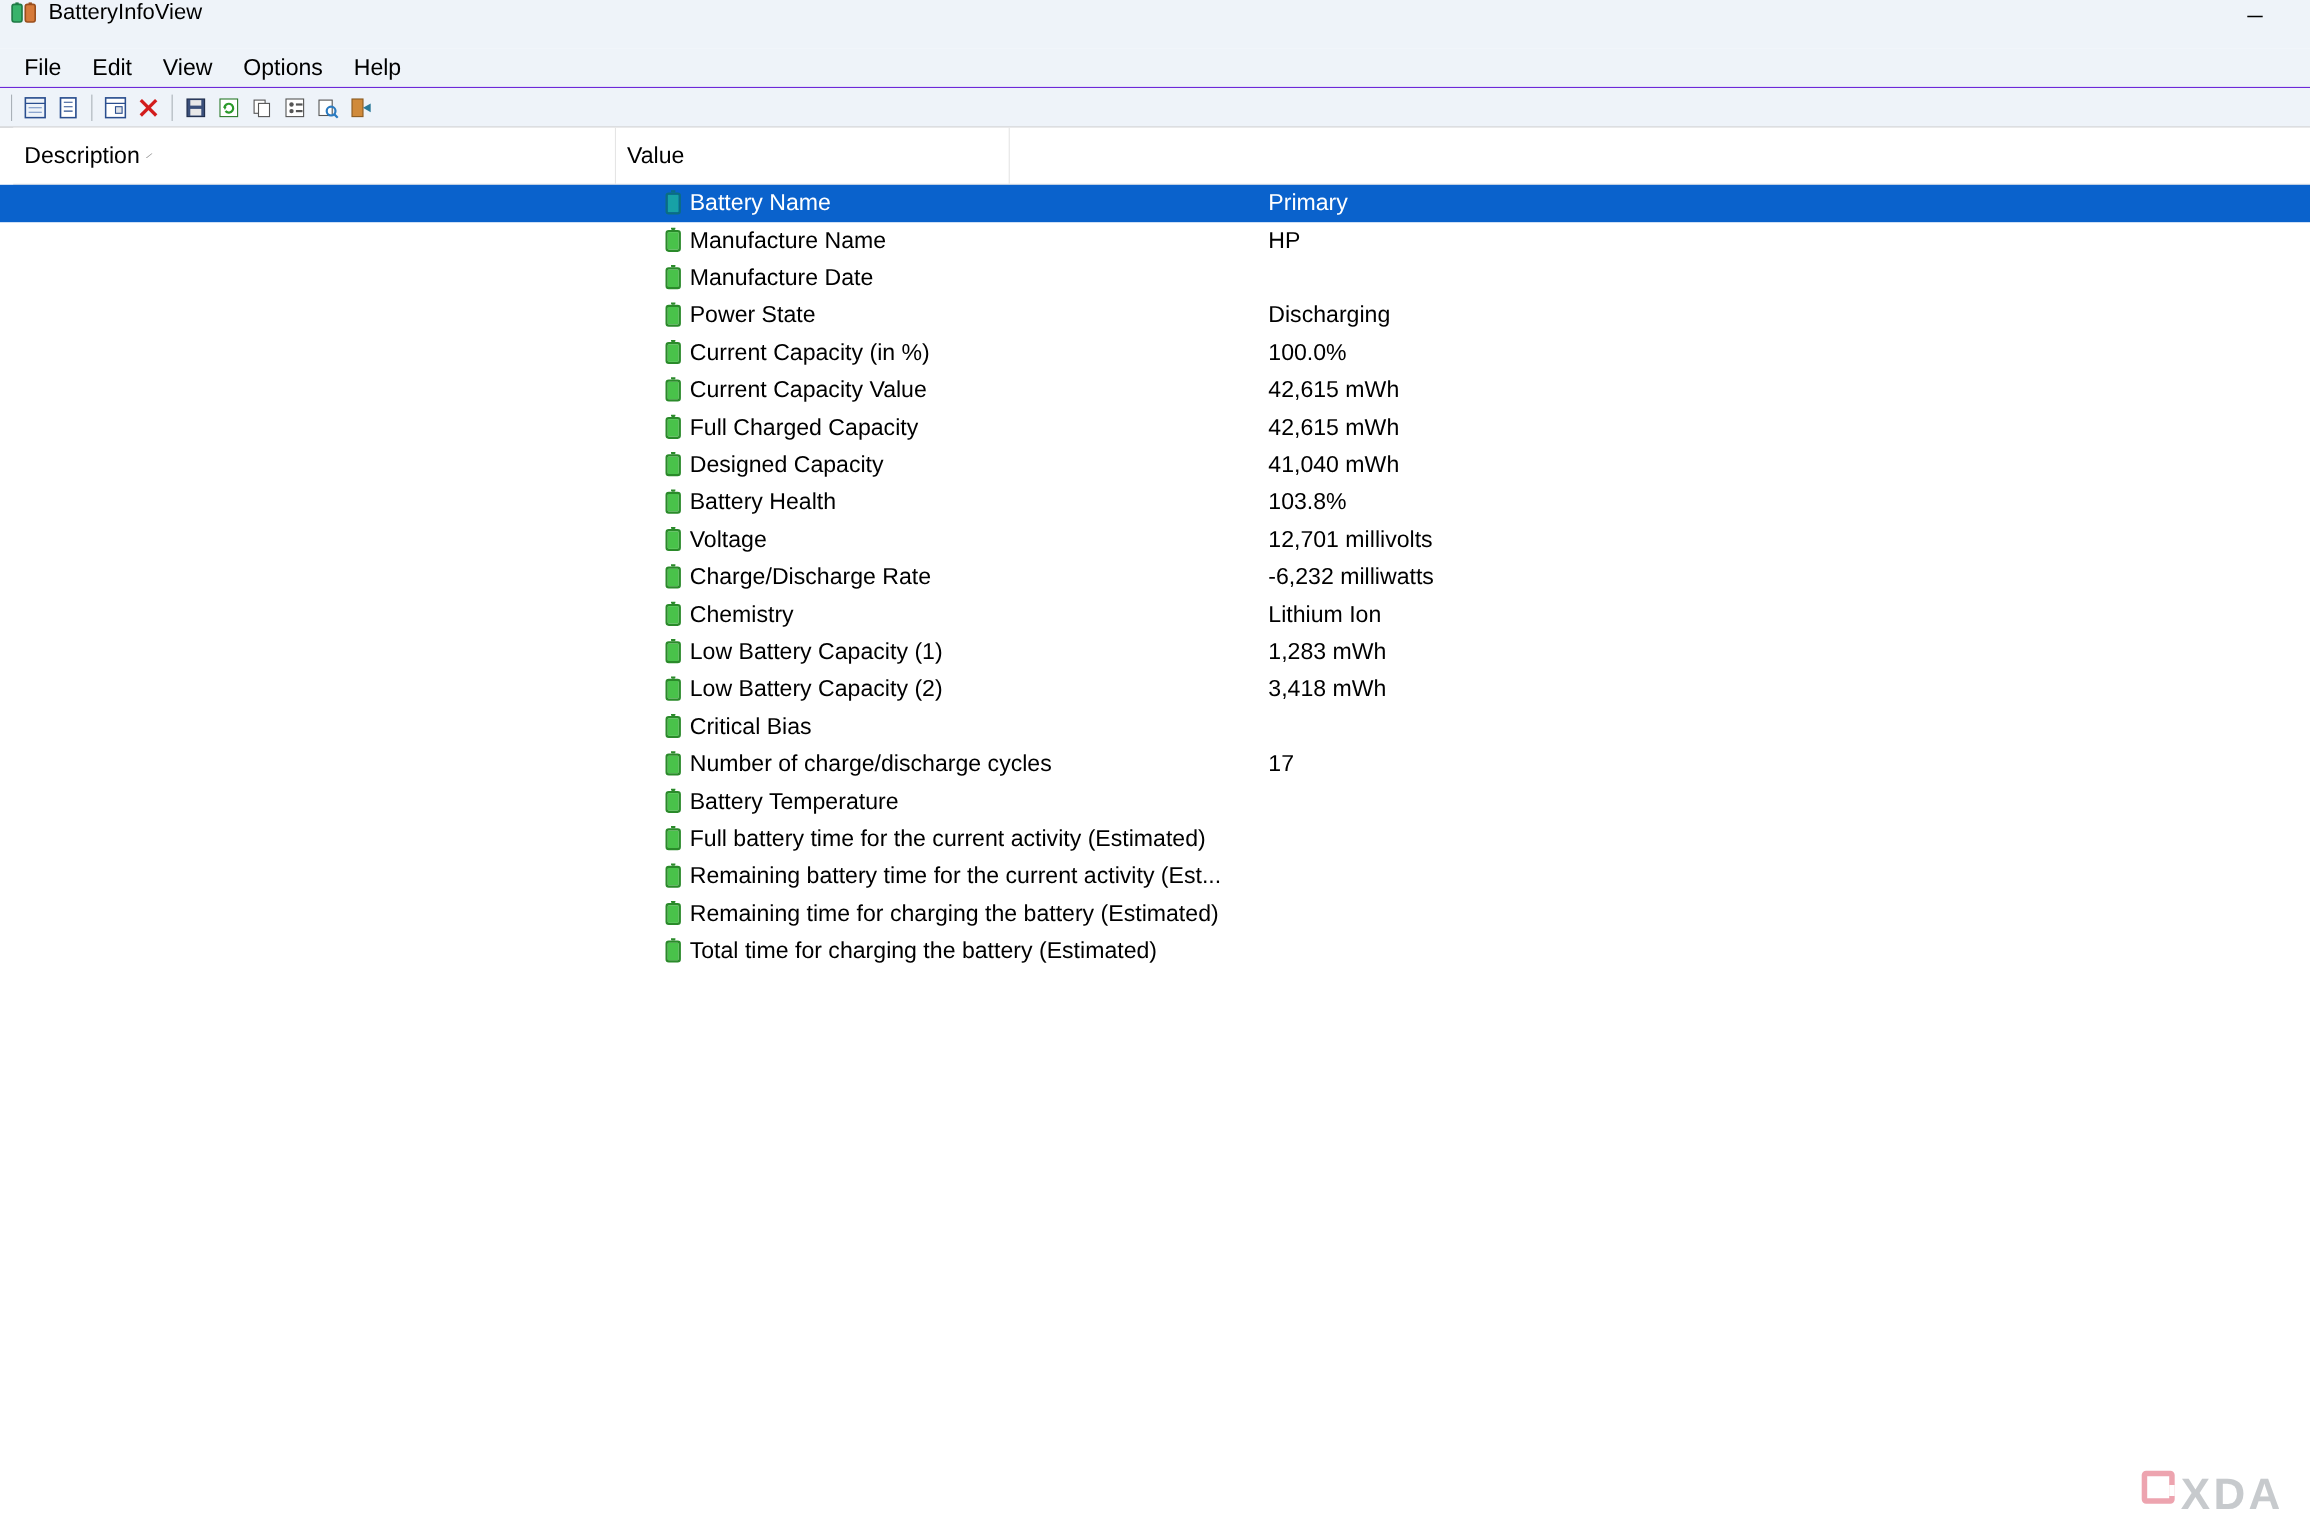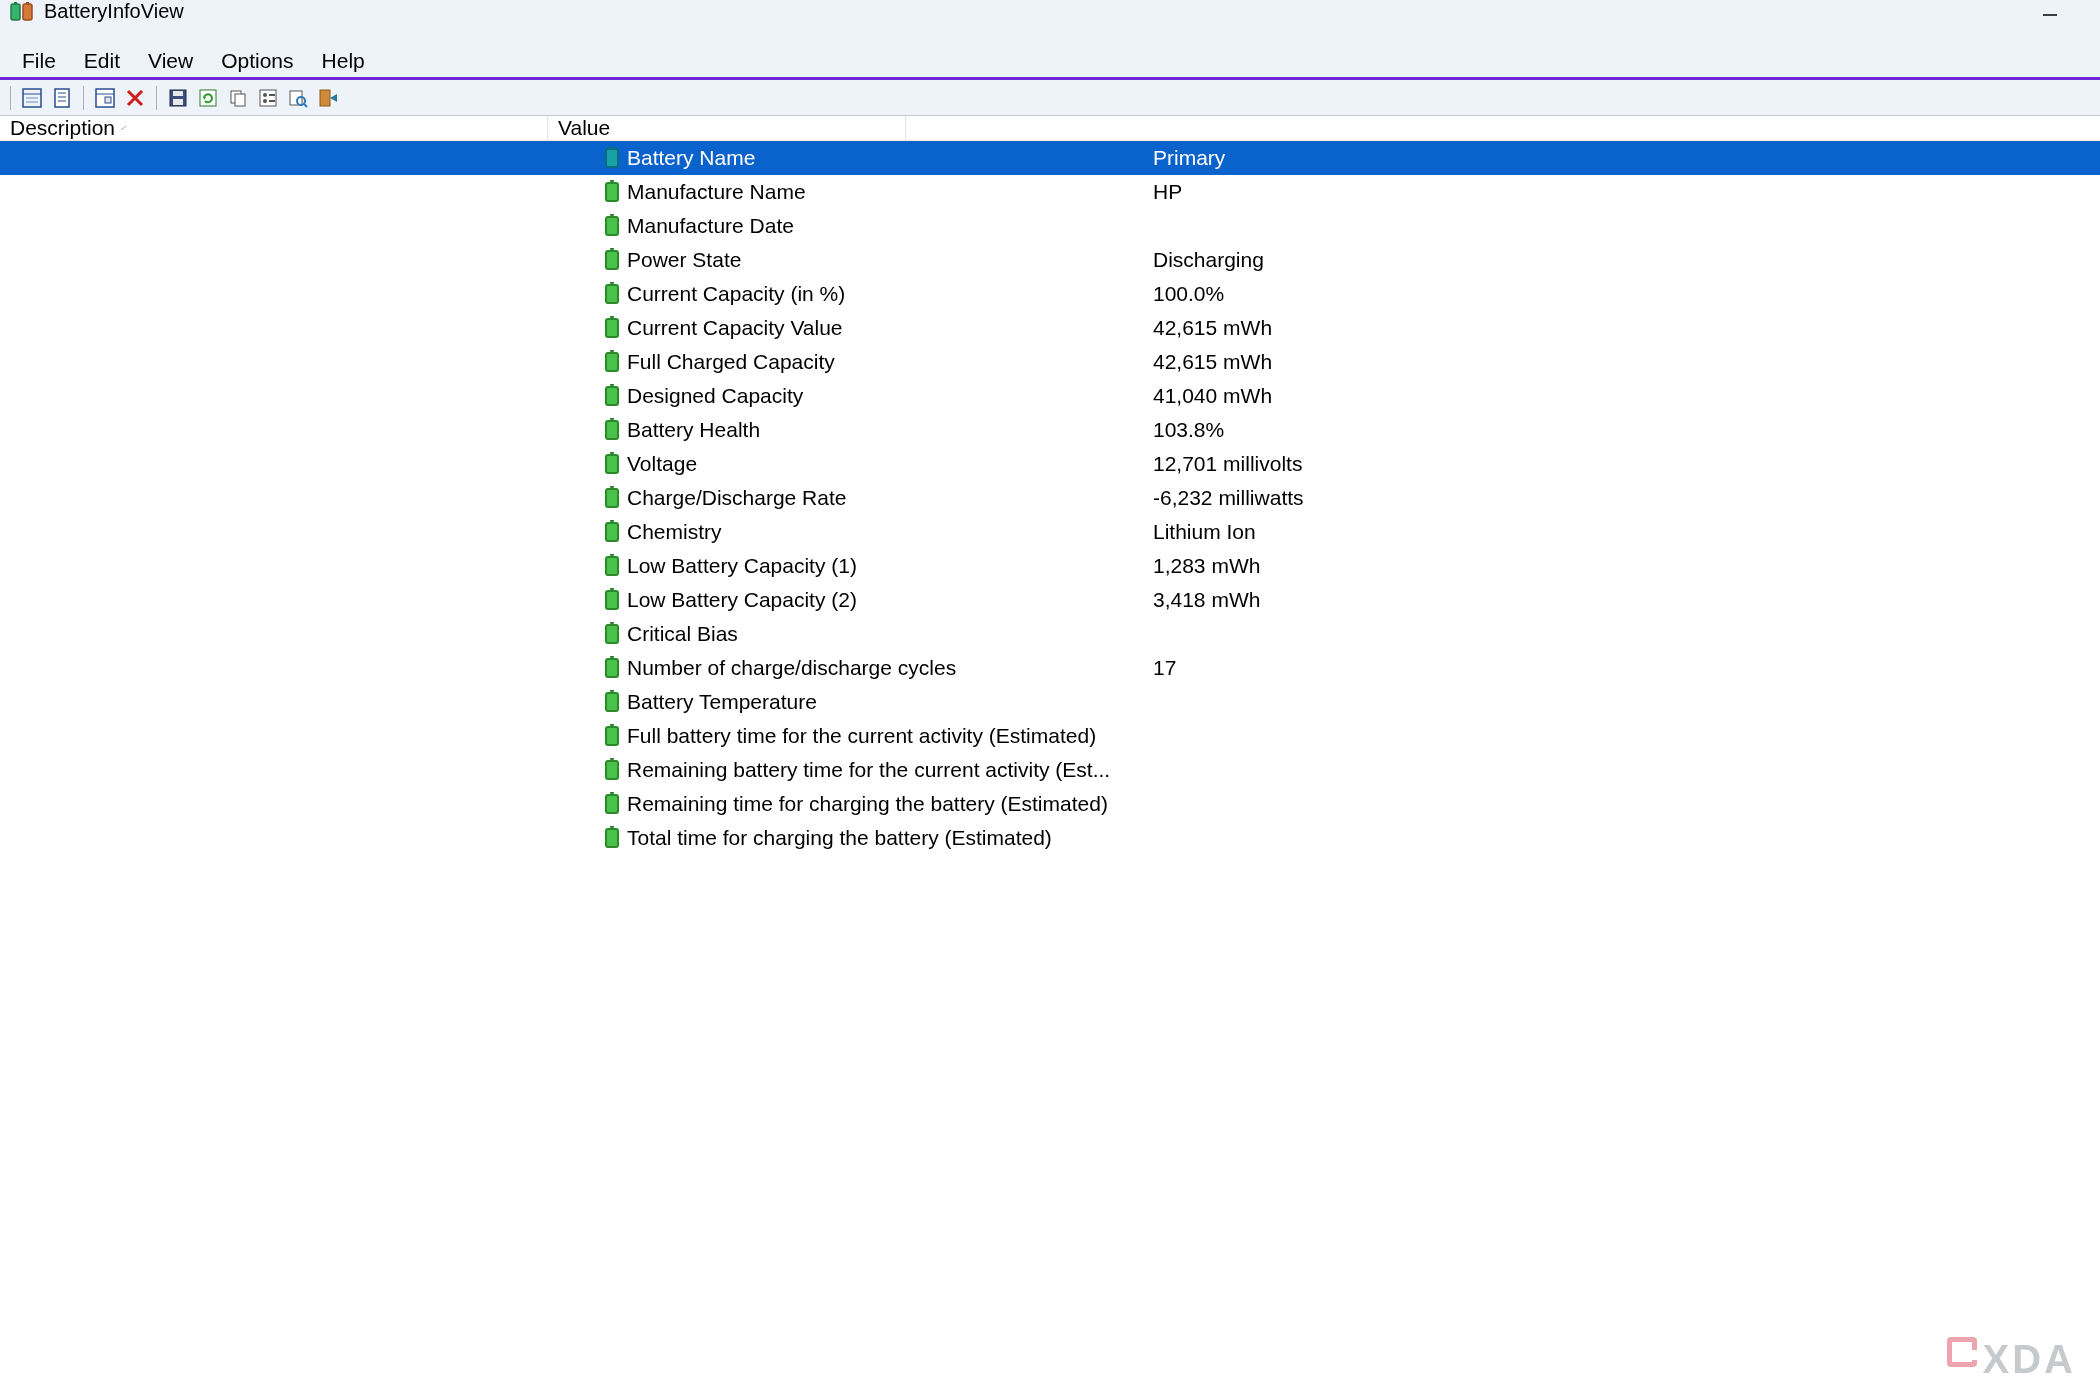--- a/index.html
+++ b/index.html
@@ -40,21 +40,21 @@
     color: #000;
   }
 
   
   .menubar {
     height: 36px;
     background: #eef3f9;
     display: flex;
     align-items: center;
     padding: 0 8px;
-    border-bottom: 3px solid #6d28d9;
+    border-bottom: 1px solid #6d28d9;
     font-size: 21px;
   }
   .menubar .menu-item {
     padding: 4px 14px;
     cursor: default;
   }
 
   
   .toolbar {
     height: 36px;
@@ -71,25 +71,26 @@
     margin: 0 4px;
   }
   .toolbar .tb-btn {
     width: 26px; height: 26px;
     display: flex; align-items: center; justify-content: center;
     cursor: default;
   }
 
   
   .list-header {
-    height: 25px;
+    height: 52px;
     display: flex;
     border-bottom: 1px solid #e5e5e5;
     font-size: 21px;
     background: #ffffff;
+    margin-left: 12px;
   }
   .list-header .col {
     display: flex;
     align-items: center;
     padding: 0 10px;
     border-right: 1px solid #e5e5e5;
   }
   .col-desc { width: 548px; }
   .col-val { width: 358px; }
   .sort-caret {

